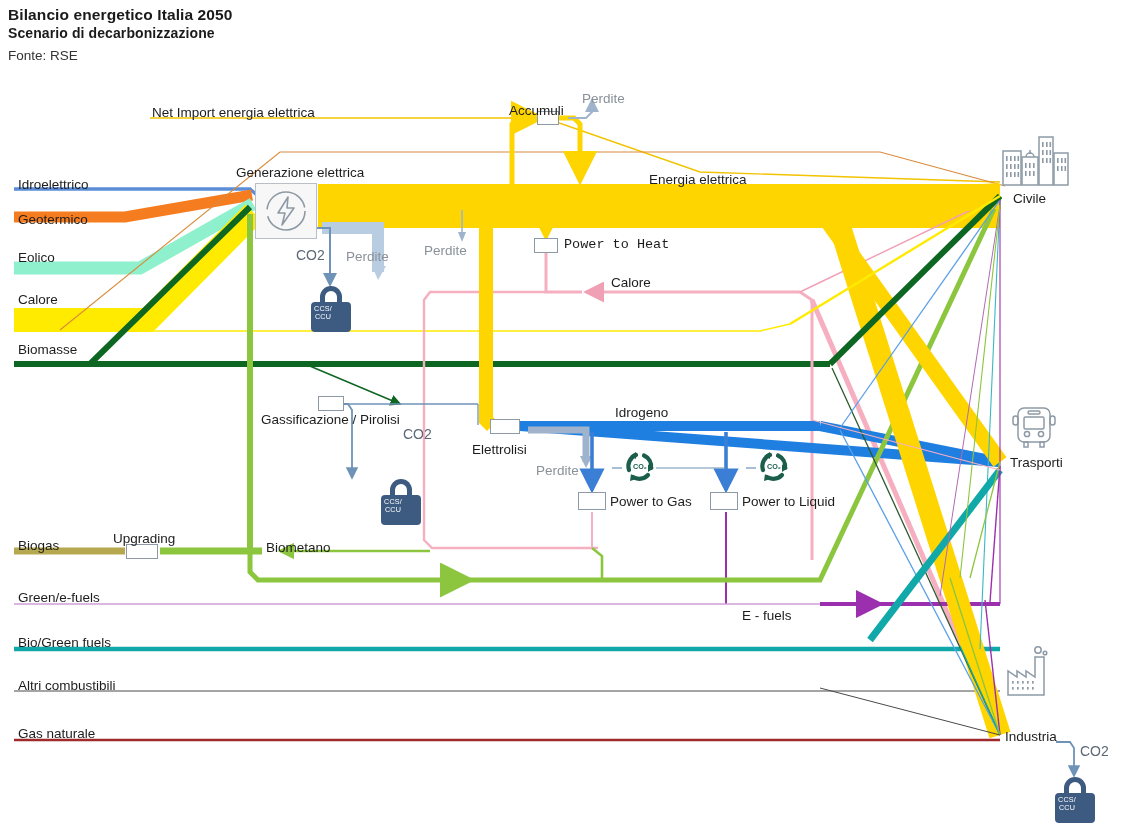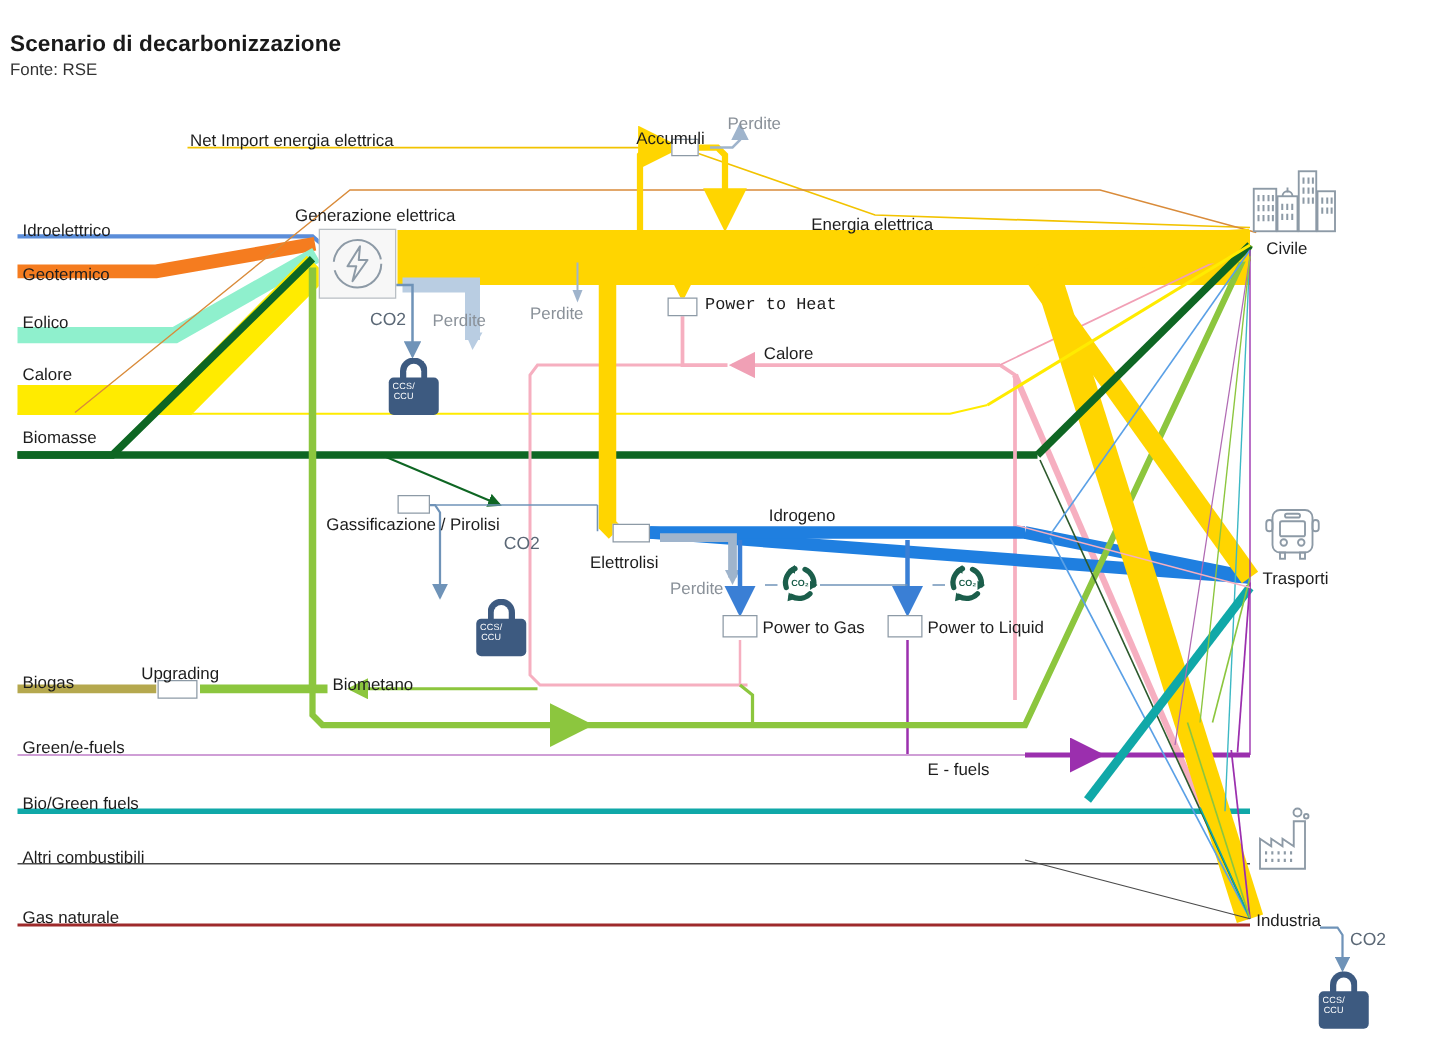--- a/index.html
+++ b/index.html
@@ -2,40 +2,41 @@
 <html><head>
 <meta charset="utf-8">
 <title>Bilancio energetico Italia 2050</title>
 <style>
   html,body{margin:0;padding:0;background:#ffffff;}
   body{width:1147px;height:832px;position:relative;overflow:hidden;
        font-family:"Liberation Sans","DejaVu Sans",sans-serif;color:#222;}
   #stage{position:absolute;left:0;top:0;width:1147px;height:832px;}
   svg.layer{position:absolute;left:0;top:0;width:1147px;height:832px;}
   .title1{position:absolute;left:8px;top:6px;font-size:15.5px;font-weight:bold;color:#1a1a1a;letter-spacing:.1px;}
-  .title2{position:absolute;left:8px;top:25px;font-size:18px;font-weight:bold;color:#1a1a1a;letter-spacing:.1px;}
+  .title2{position:absolute;left:8px;top:25px;font-size:14px;font-weight:bold;color:#1a1a1a;letter-spacing:.1px;}
   .source{position:absolute;left:8px;top:48px;font-size:13.5px;color:#333;}
   .lbl{position:absolute;font-size:13.5px;color:#1d1d1d;white-space:nowrap;}
   .lbl.grey{color:#8a9199;}
   .lbl.co2{color:#5a6775;font-size:14px;}
   .ccs{position:absolute;width:40px;height:46px;}
   .ccs .body{position:absolute;left:0;top:16px;width:40px;height:30px;background:#3d5a80;border-radius:4px;}
   .ccs .shackle{position:absolute;left:9px;top:0px;width:22px;height:22px;border:5px solid #3d5a80;border-bottom:none;
       border-radius:12px 12px 0 0;box-sizing:border-box;}
   .ccs .txt{position:absolute;left:0;top:19px;width:24px;text-align:center;font-size:7.2px;line-height:8.4px;
       font-weight:normal;color:#ffffff;letter-spacing:.2px;}
   .nodebox{position:absolute;background:#ffffff;border:1px solid #8d9aa6;box-sizing:border-box;}
   .genbox{position:absolute;background:#f7f7f7;border:1px solid #b9bfc4;box-sizing:border-box;}
   .iconwrap{position:absolute;}
 </style>
 </head>
 <body>
 
 <div id="stage">
 
+  <div class="title1">Bilancio energetico Italia 2050</div>
   <div class="title2">Scenario di decarbonizzazione</div>
   <div class="source">Fonte: RSE</div>
 
   <svg class="layer" viewBox="0 0 1147 832">
     <defs>
       <marker id="arrPink" markerWidth="7" markerHeight="7" refX="6" refY="3.5" orient="auto">
         <path d="M0,0 L7,3.5 L0,7 z" fill="#f0a0b5"></path>
       </marker>
       <marker id="arrGreenL" markerWidth="7" markerHeight="7" refX="6" refY="3.5" orient="auto">
         <path d="M0,0 L7,3.5 L0,7 z" fill="#8cc63e"></path>

